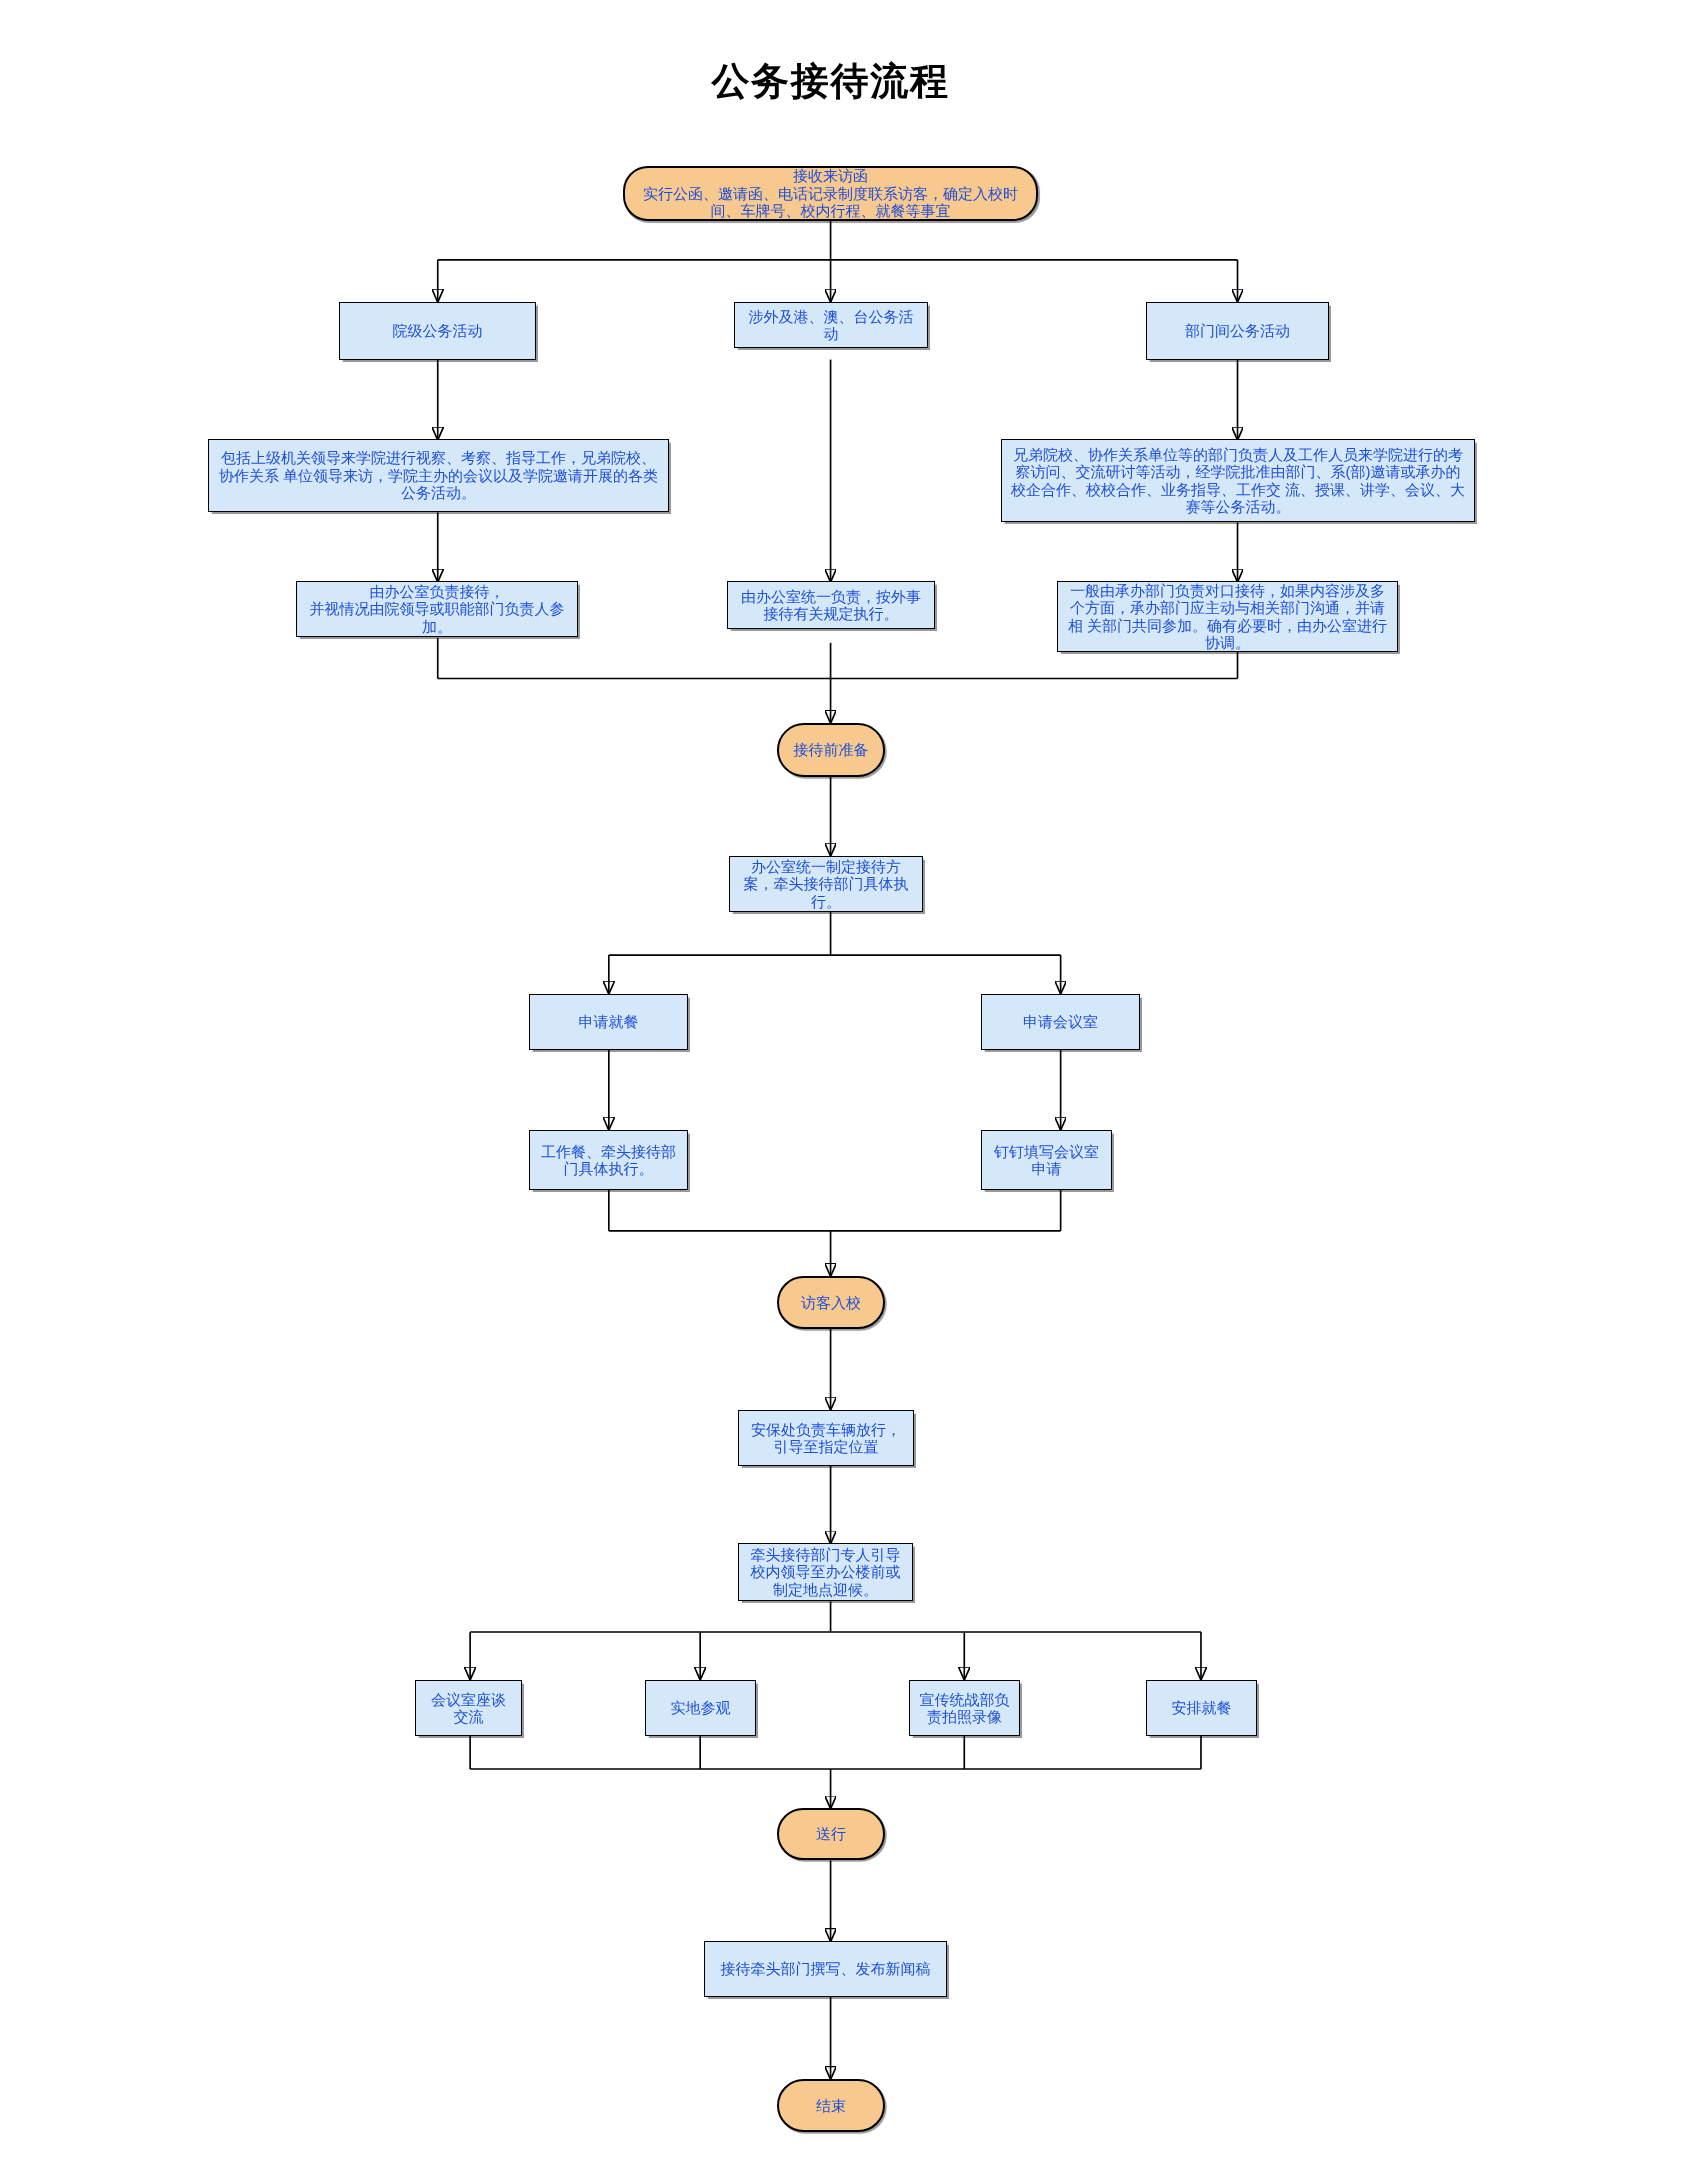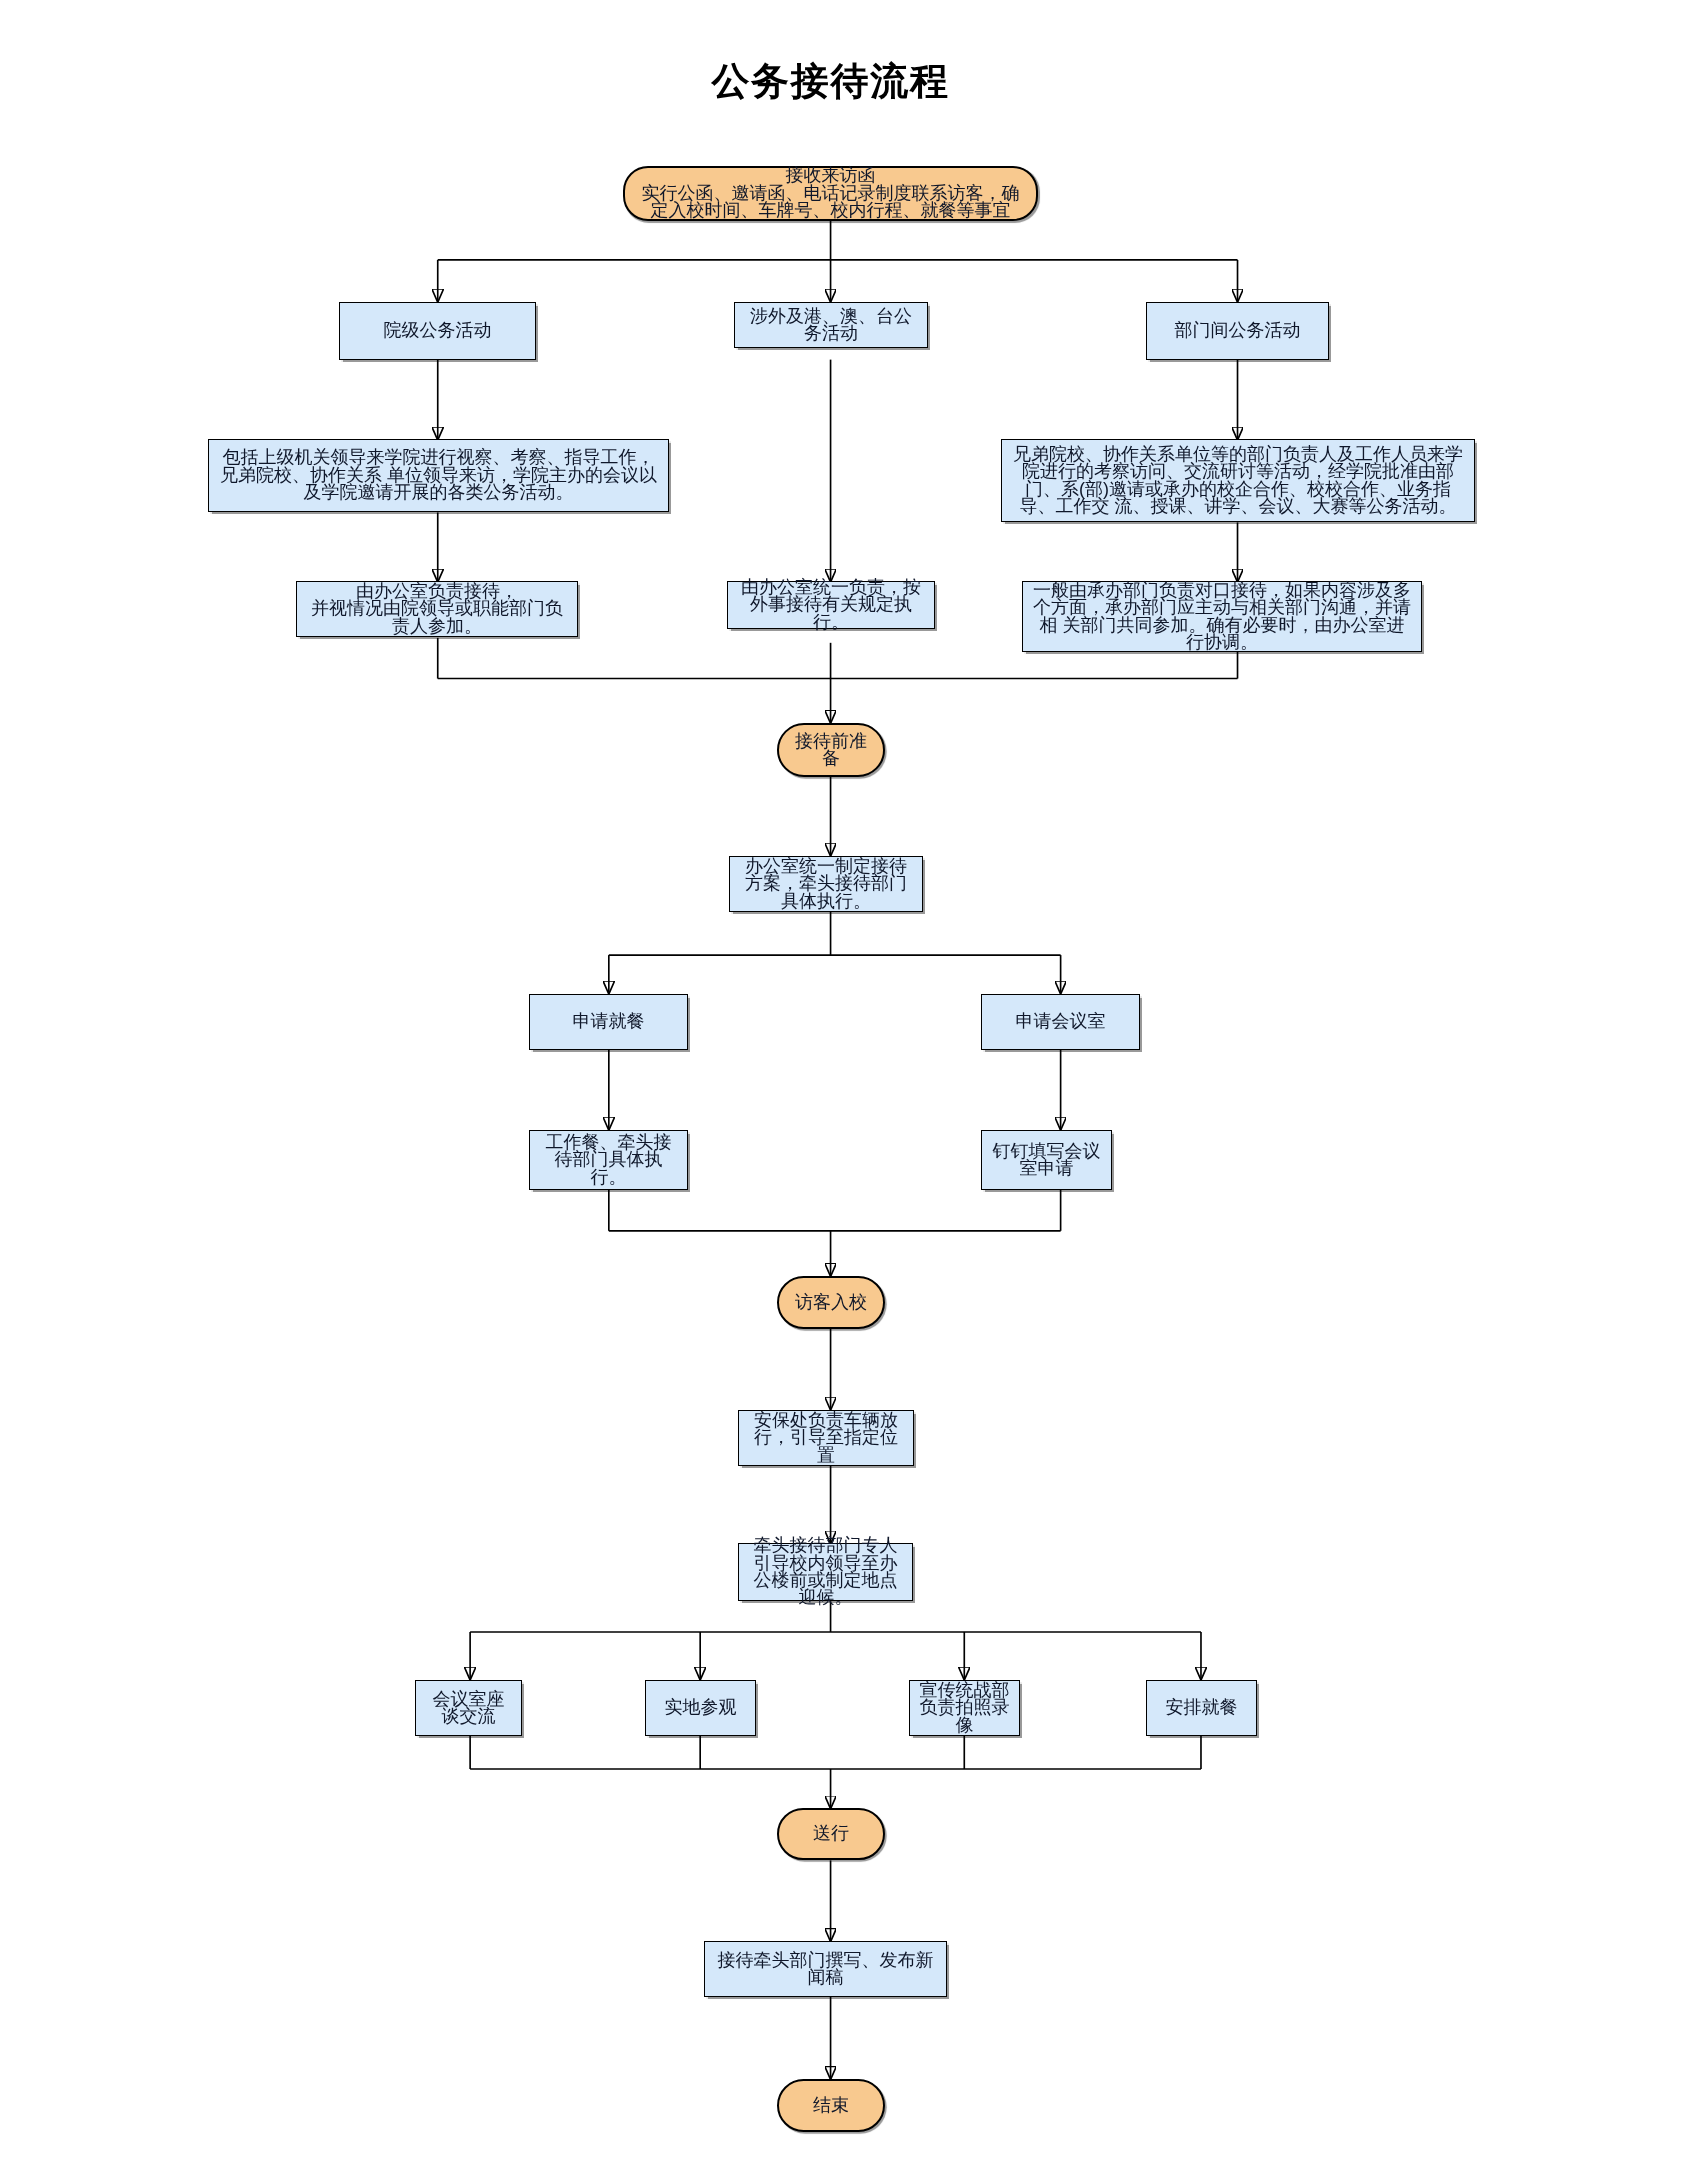--- a/index.html
+++ b/index.html
@@ -15,21 +15,21 @@
     text-align:center;
     font-family:"DejaVu Serif","Liberation Serif",serif;
     font-weight:bold;font-size:38px;color:#000;
     letter-spacing:1.7px;
   }
   .node{
     position:absolute;
     box-sizing:border-box;
     display:flex;align-items:center;justify-content:center;
     text-align:center;
-    font-size:18px;line-height:17.4px;color:#0f172a;
+    font-size:15px;line-height:17.4px;color:#1d4ed8;
   }
   .node .txt{white-space:pre-line;padding:1.7px 8.3px;}
   .process{
     background:var(--process-fill,#D5E8FA);
     border:1.7px solid var(--stroke,#000);
     box-shadow:1.7px 1.7px 0.8px rgba(0,0,0,0.40);
   }
   .terminal{
     background:var(--terminal-fill,#F8C98F);
     border:2.5px solid var(--stroke,#000);
@@ -154,21 +154,21 @@
     <span class="txt">兄弟院校、协作关系单位等的部门负责人及工作人员来学院进行的考察访问、交流研讨等活动，经学院批准由部门、系(部)邀请或承办的校企合作、校校合作、业务指导、工作交 流、授课、讲学、会议、大赛等公务活动。</span>
   </div>
 
   <div class="node process" style="left:296px;top:581px;width:282px;height:56px;">
     <span class="txt">由办公室负责接待，
 并视情况由院领导或职能部门负责人参加。</span>
   </div>
   <div class="node process" style="left:727px;top:581px;width:208px;height:48px;">
     <span class="txt">由办公室统一负责，按外事接待有关规定执行。</span>
   </div>
-  <div class="node process" style="left:1022px;top:581px;width:400px;height:71px;">
+  <div class="node process" style="left:1057px;top:581px;width:341px;height:71px;">
     <span class="txt">一般由承办部门负责对口接待，如果内容涉及多个方面，承办部门应主动与相关部门沟通，并请相 关部门共同参加。确有必要时，由办公室进行协调。</span>
   </div>
 
   <div class="node terminal" style="left:777px;top:723px;width:108px;height:54px;">
     <span class="txt">接待前准备</span>
   </div>
 
   <div class="node process" style="left:729px;top:856px;width:194px;height:56px;">
     <span class="txt">办公室统一制定接待方案，牵头接待部门具体执行。</span>
   </div>

